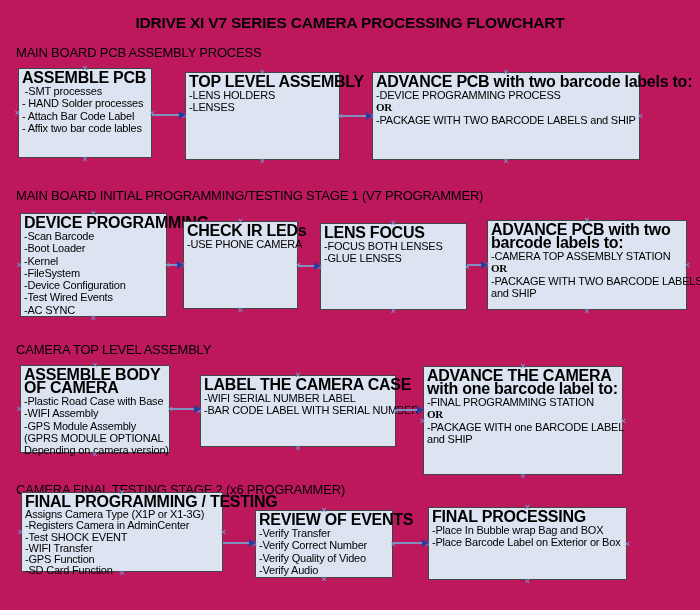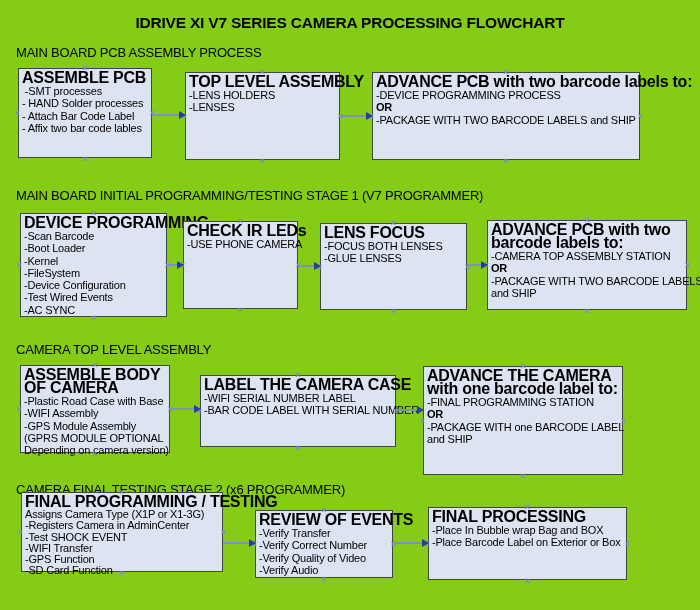--- a/index.html
+++ b/index.html
@@ -1,34 +1,34 @@
 <!DOCTYPE html>
 <html><head>
 <meta charset="utf-8">
 <style>
   html,body{margin:0;padding:0;background:#fff;}
   #canvas{
-    position:relative;width:700px;height:610px;background:#84cc16;
+    position:relative;width:700px;height:610px;background:#be185d;
     font-family:"Liberation Sans", sans-serif;color:#000;overflow:hidden;
   }
   .main-title{
     position:absolute;top:14px;left:0;width:100%;text-align:center;
     font-size:15.5px;font-weight:bold;letter-spacing:-0.2px;
   }
   .sec-heading{
     position:absolute;font-size:13px;font-weight:normal;letter-spacing:-0.2px;white-space:nowrap;
   }
   .box{
     position:absolute;background:#dde4f1;border:1.5px solid #444444;
     box-sizing:border-box;padding:2px 3px 0 3px;
   }
   .bt{font-size:16px;font-weight:bold;letter-spacing:-0.25px;line-height:13px;margin-bottom:1px;}
   .nw{white-space:nowrap;}
   .ln{font-size:11px;letter-spacing:-0.2px;line-height:12.3px;white-space:pre;}
-  .ln.b{font-weight:bold;}
+  .ln.b{font-weight:bold;font-family:Liberation Serif, serif;}
   .tight .ln{line-height:11.3px;}
   
   .anc{
     position:absolute;font-size:9px;line-height:9px;color:#7d88c4;font-weight:bold;
     pointer-events:none;
   }
   .anc::before{content:"\00d7";}
   .anc.at{left:50%;top:-1.5px;transform:translate(-50%,-50%);}
   .anc.ab{left:50%;bottom:-1.5px;transform:translate(-50%,50%);}
   .anc.al{left:-1.5px;top:50%;transform:translate(-50%,-50%);}

